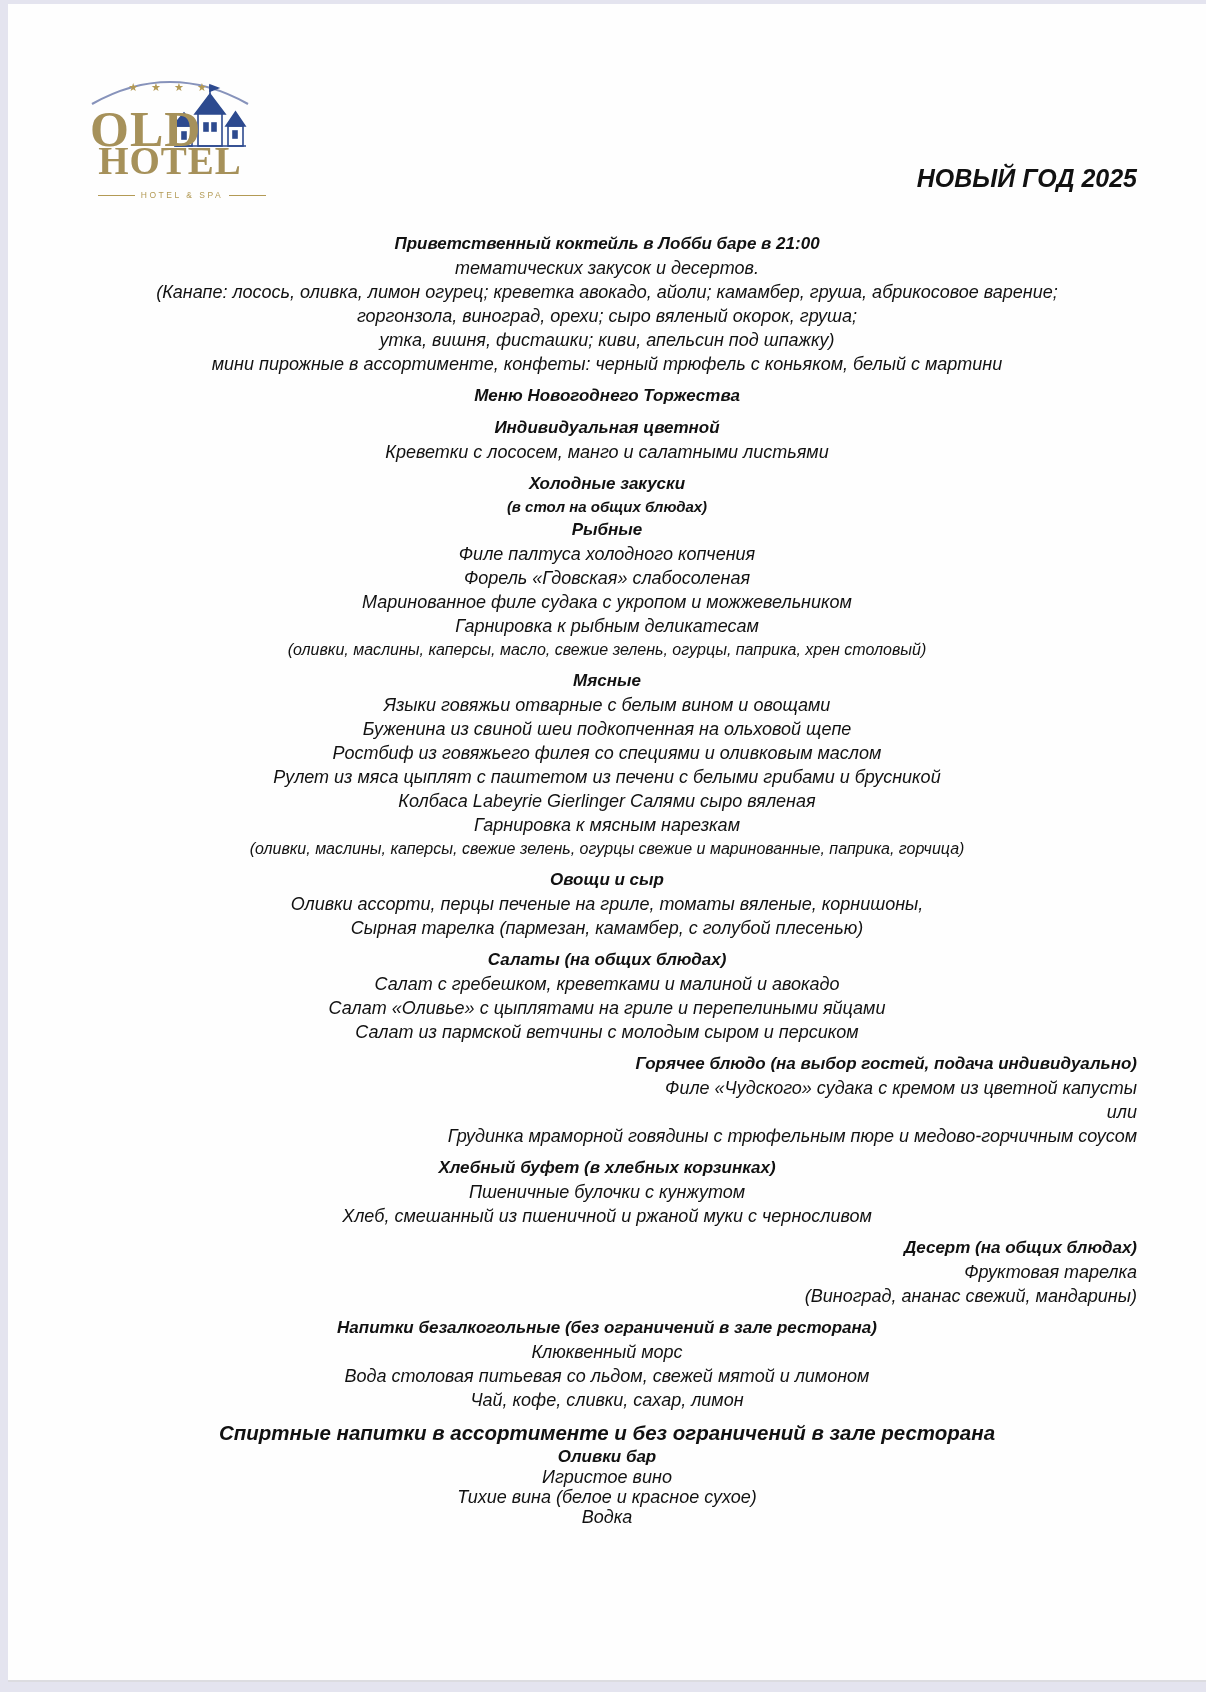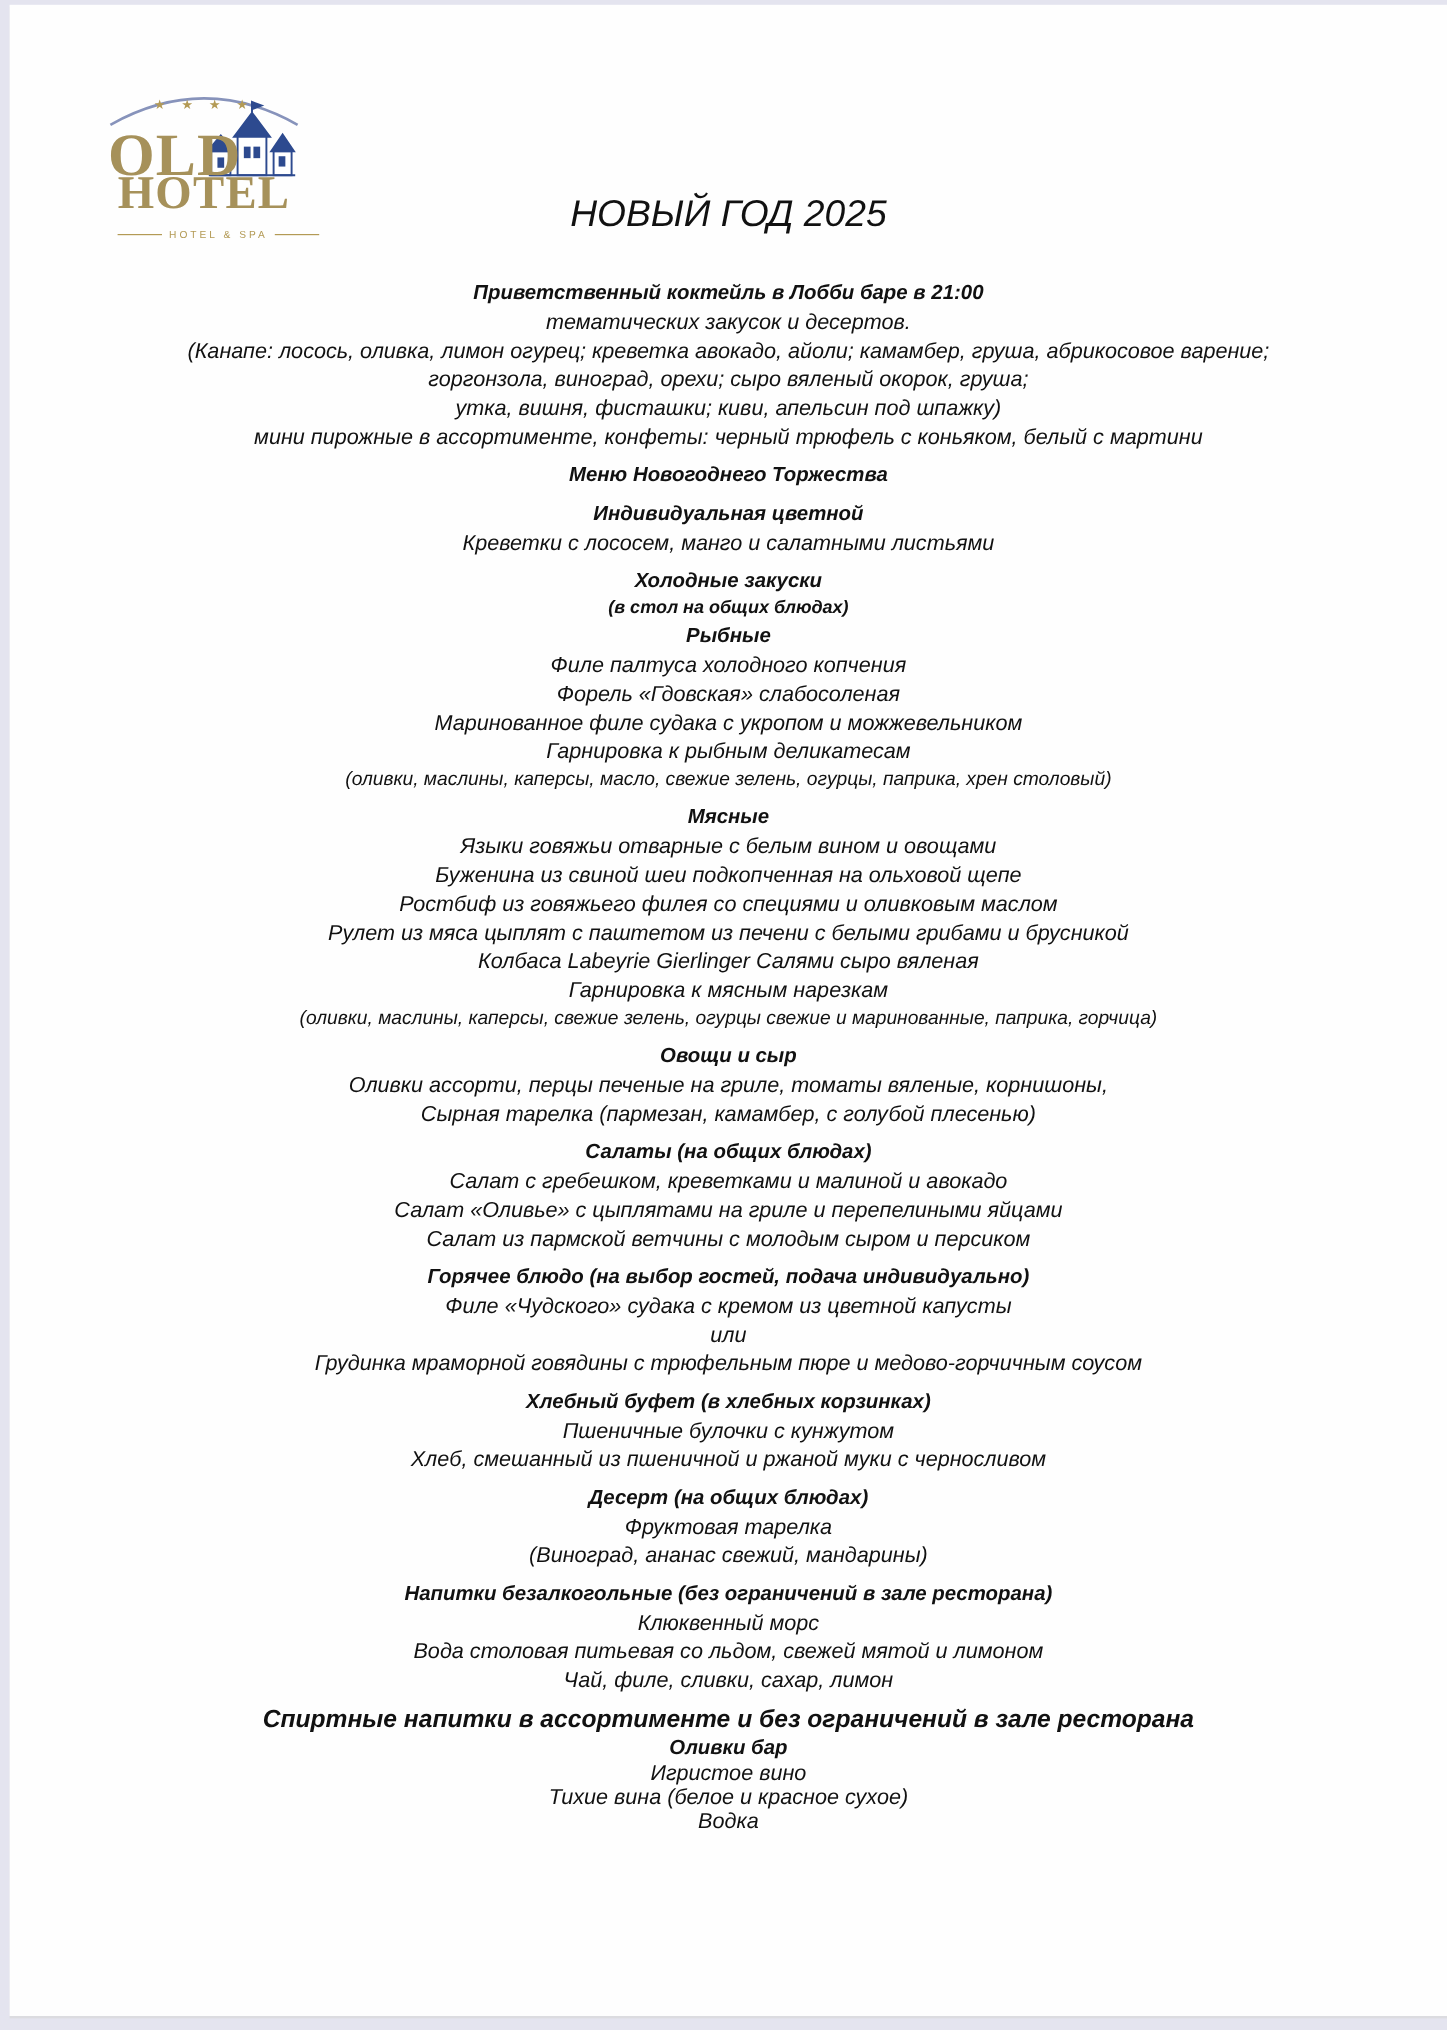--- a/index.html
+++ b/index.html
@@ -35,24 +35,24 @@
     display:flex;align-items:center;gap:6px;
     color:#b39a55;font-size:8.5px;letter-spacing:2.5px;font-weight:normal;
   }
   .logo-tagline .rule{flex:1;height:0;border-top:1.5px solid #b39a55;}
   
   .content{
     position:relative;width:1060px;margin:0 auto;padding-top:160px;
     text-align:center;color:#111;font-style:italic;
   }
   .title{
-    font-size:31px;line-height:28px;font-weight:normal;margin-bottom:40px;
+    font-size:25px;line-height:28px;font-weight:bold;margin-bottom:40px;text-align:right;
   }
   .section{margin-bottom:8px;}
-  .section.gap-lg{}
+  .section.gap-lg{text-align:right;}
   .row{white-space:nowrap;}
   .text{font-size:18px;line-height:24px;}
   .text-sm{font-size:16px;line-height:23px;}
   .heading{font-size:17px;line-height:24px;font-weight:bold;}
   .heading-sm{font-size:15px;line-height:22px;font-weight:bold;}
   .heading-lg{font-size:20.5px;line-height:26px;font-weight:bold;}
   .section.tight .text{line-height:20px;}
   .section.tight .heading{line-height:21px;}
 </style>
 </head>
@@ -153,21 +153,21 @@
         </div>
         <div class="section gap-lg">
           <div class="row heading">Десерт (на общих блюдах)</div>
           <div class="row text">Фруктовая тарелка</div>
           <div class="row text">(Виноград, ананас свежий, мандарины)</div>
         </div>
         <div class="section">
           <div class="row heading">Напитки безалкогольные (без ограничений в зале ресторана)</div>
           <div class="row text">Клюквенный морс</div>
           <div class="row text">Вода столовая питьевая со льдом, свежей мятой и лимоном</div>
-          <div class="row text">Чай, филе, сливки, сахар, лимон</div>
+          <div class="row text">Чай, кофе, сливки, сахар, лимон</div>
         </div>
         <div class="section tight">
           <div class="row heading-lg">Спиртные напитки в ассортименте и без ограничений в зале ресторана</div>
           <div class="row heading">Оливки бар</div>
           <div class="row text">Игристое вино</div>
           <div class="row text">Тихие вина (белое и красное сухое)</div>
           <div class="row text">Водка</div>
         </div>
       </div>
   </div>

